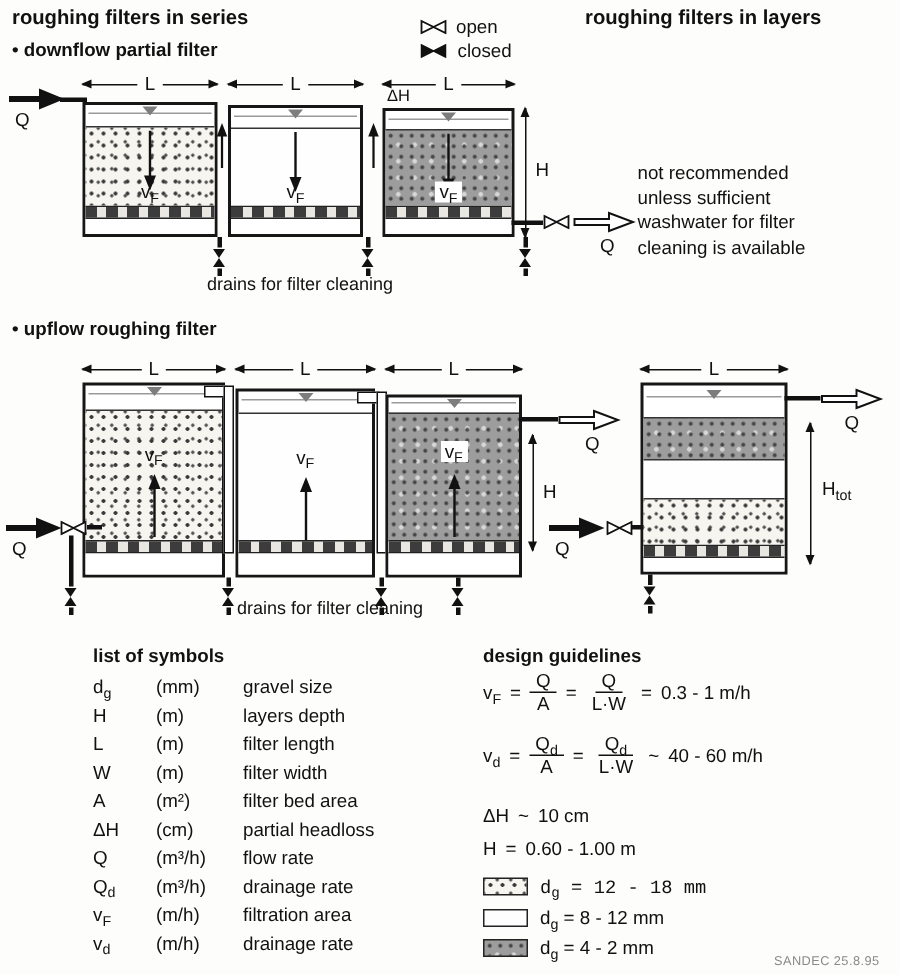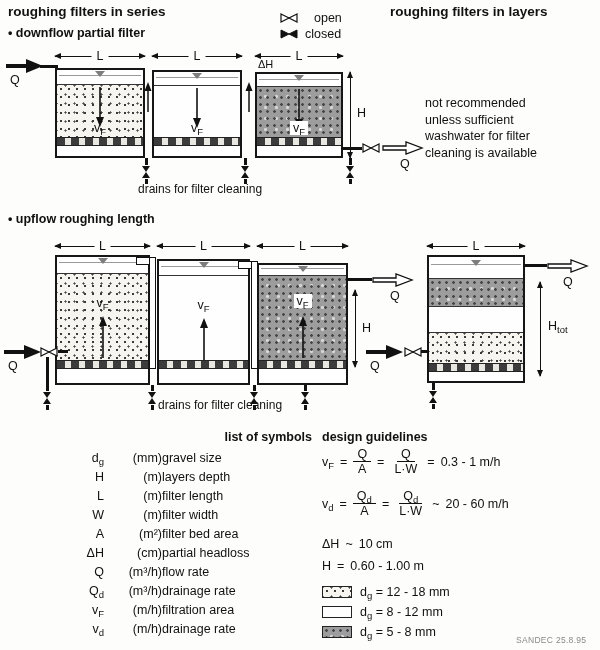--- a/index.html
+++ b/index.html
@@ -45,21 +45,21 @@
   .dim-v::before{content:"";position:absolute;top:-1px;left:-4px;border-left:3.5px solid transparent;border-right:3.5px solid transparent;border-bottom:7px solid #111;}
   .dim-v::after{content:"";position:absolute;bottom:-1px;left:-4px;border-left:3.5px solid transparent;border-right:3.5px solid transparent;border-top:7px solid #111;}
 
   .pipe-h{position:absolute;height:3px;background:#111;}
   .pipe-v{position:absolute;width:3px;background:#111;}
   .duct{position:absolute;background:#fff;border:1.5px solid #111;box-sizing:border-box;}
 
   .vf{position:absolute;font-size:12.5px;white-space:nowrap;}
   .chip{background:#fff;padding:0 3px;}
 
-  .note{position:absolute;width:138px;font-size:12.5px;line-height:16.5px;}
+  .note{position:absolute;width:138px;font-size:12.5px;line-height:16.5px;margin-top:12px;}
   .caption{position:absolute;font-size:12px;white-space:nowrap;}
 
   
   .symrow{display:flex;height:19px;align-items:flex-start;}
   .symrow .c1{width:42px;}
   .symrow .c2{width:58px;}
   .formula{position:absolute;display:flex;align-items:center;gap:6px;font-size:12.5px;white-space:nowrap;}
   .frac{display:inline-flex;flex-direction:column;align-items:center;line-height:1.15;}
   .frac .num{border-bottom:1.1px solid #111;padding:0 4px;}
   .frac .den{padding:0 4px;}
@@ -68,21 +68,21 @@
   .footer{position:absolute;font-size:8.5px;color:#8a8a8a;letter-spacing:.3px;}
   svg{display:block;}
 </style>
 </head>
 <body>
 
 <div class="abs h1" style="left:8px;top:4px;">roughing filters in series</div>
 <div class="abs h1" style="left:390px;top:4px;">roughing filters in layers</div>
 
 <div class="abs" style="left:280px;top:11px;">
-  <div style="display:flex;align-items:center;gap:16px;height:14px;">
+  <div style="display:flex;align-items:center;gap:6px;height:14px;">
     <span>
         <svg width="18" height="10" viewBox="0 0 18 10">
           <path d="M1 1 L9 5 L1 9 Z" fill="#fff" stroke="#111" stroke-width="1.2"></path>
           <path d="M17 1 L9 5 L17 9 Z" fill="#fff" stroke="#111" stroke-width="1.2"></path>
         </svg>
       </span>
     <span>open</span>
   </div>
   <div style="display:flex;align-items:center;gap:7px;height:14px;margin-top:2px;">
     <span>
@@ -228,21 +228,21 @@
         <path d="M1 13 L5 7 L9 13 Z" fill="#111"></path>
       </svg>
     </span>
   <div class="pipe-v" style="left:349px;top:127px;height:5px;"></div>
 
   <div class="caption" style="left:138px;top:130px;">drains for filter cleaning</div>
 </div>
 
 <div class="note" style="left:425px;top:95px;">not recommended unless sufficient washwater for filter cleaning is available</div>
 
-<div class="abs h2" style="left:8px;top:212px;">• upflow roughing length</div>
+<div class="abs h2" style="left:8px;top:212px;">• upflow roughing filter</div>
 
 <div class="abs" style="left:0;top:238px;width:600px;height:180px;">
 
   <div class="dim-h" style="left:55px;top:8px;width:95px;">
       <span class="dlabel">L</span>
     </div>
   <div class="dim-h" style="left:157px;top:8px;width:93px;">
       <span class="dlabel">L</span>
     </div>
   <div class="dim-h" style="left:257px;top:8px;width:91px;">
@@ -417,21 +417,21 @@
   <div class="pipe-v" style="left:432px;top:145px;height:7px;"></div>
   <span class="abs" style="left:428px;top:152px;">
       <svg width="10" height="14" viewBox="0 0 10 14">
         <path d="M1 1 L5 7 L9 1 Z" fill="#111"></path>
         <path d="M1 13 L5 7 L9 13 Z" fill="#111"></path>
       </svg>
     </span>
   <div class="pipe-v" style="left:432px;top:166px;height:5px;"></div>
 </div>
 
-<div class="abs" style="left:62px;top:430px;width:250px;text-align:right;">
+<div class="abs" style="left:62px;top:430px;width:250px;">
   <div class="h2">list of symbols</div>
   <div style="margin-top:7px;">
     <div class="symrow">
         <span class="c1"><span>d</span><sub class="s">g</sub></span>
         <span class="c2">(mm)</span>
         <span class="c3">gravel size</span>
       </div>
     <div class="symrow">
         <span class="c1"><span>H</span><sub class="s"></sub></span>
         <span class="c2">(m)</span>
@@ -504,37 +504,37 @@
   <span class="frac">
       <span class="num"><span>Q</span><sub class="s">d</sub></span>
       <span class="den">A</span>
     </span>
   <span>=</span>
   <span class="frac">
       <span class="num"><span>Q</span><sub class="s">d</sub></span>
       <span class="den">L·W</span>
     </span>
   <span>~</span>
-  <span>20 - 60 m/h</span>
+  <span>40 - 60 m/h</span>
 </div>
 
 <div class="formula" style="left:322px;top:537px;">
   <span>ΔH</span>
   <span>~</span>
   <span>10 cm</span>
 </div>
 <div class="formula" style="left:322px;top:559px;">
   <span>H</span>
   <span>=</span>
   <span>0.60 - 1.00 m</span>
 </div>
 
-<div class="legendrow" style="left:322px;top:585px;">
+<div class="legendrow" style="left:322px;top:585px;font-family:Liberation Mono, monospace;">
   <span class="swatch fill-coarse"></span><span>d</span><sub class="s">g</sub>&nbsp;<span>=</span>&nbsp;<span>12 - 18 mm</span>
 </div>
 <div class="legendrow" style="left:322px;top:605px;">
   <span class="swatch fill-medium"></span><span>d</span><sub class="s">g</sub>&nbsp;<span>=</span>&nbsp;<span>8 - 12 mm</span>
 </div>
 <div class="legendrow" style="left:322px;top:625px;">
-  <span class="swatch fill-fine"></span><span>d</span><sub class="s">g</sub>&nbsp;<span>=</span>&nbsp;<span>5 -  8 mm</span>
+  <span class="swatch fill-fine"></span><span>d</span><sub class="s">g</sub>&nbsp;<span>=</span>&nbsp;<span>4 -  2 mm</span>
 </div>
 
 <div class="footer" style="left:516px;top:635px;">SANDEC 25.8.95</div>
 
 </body></html>

